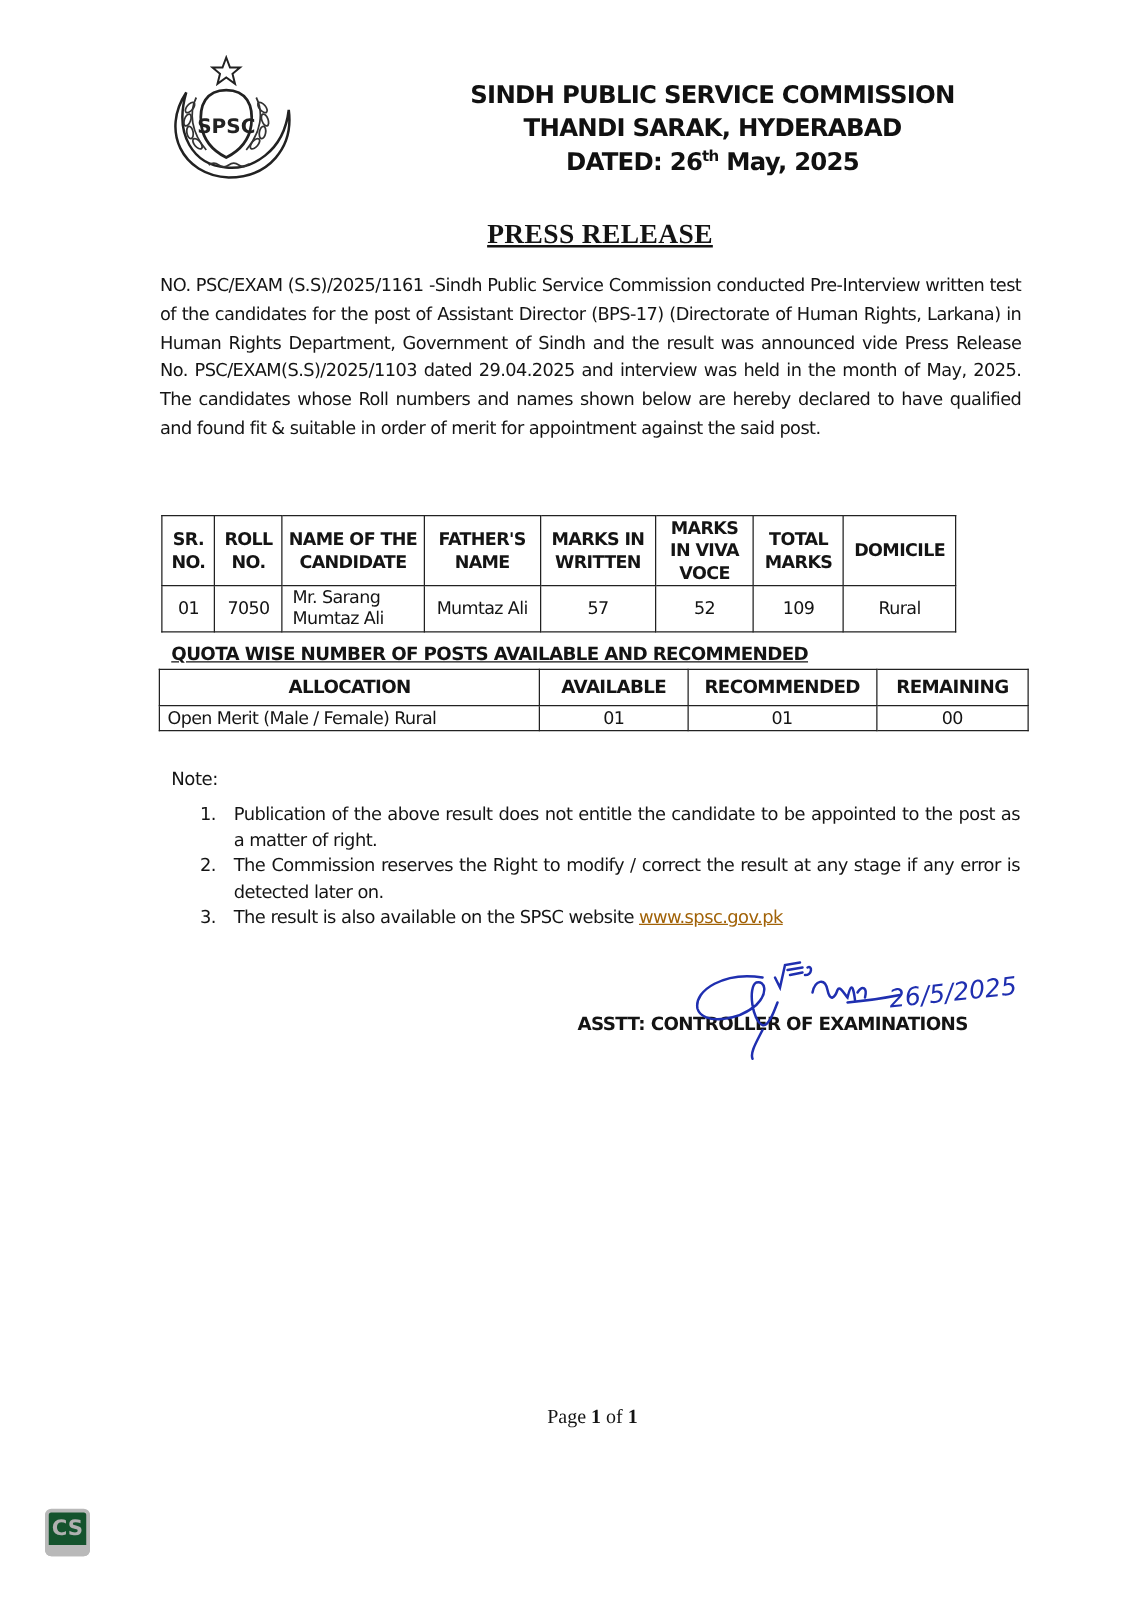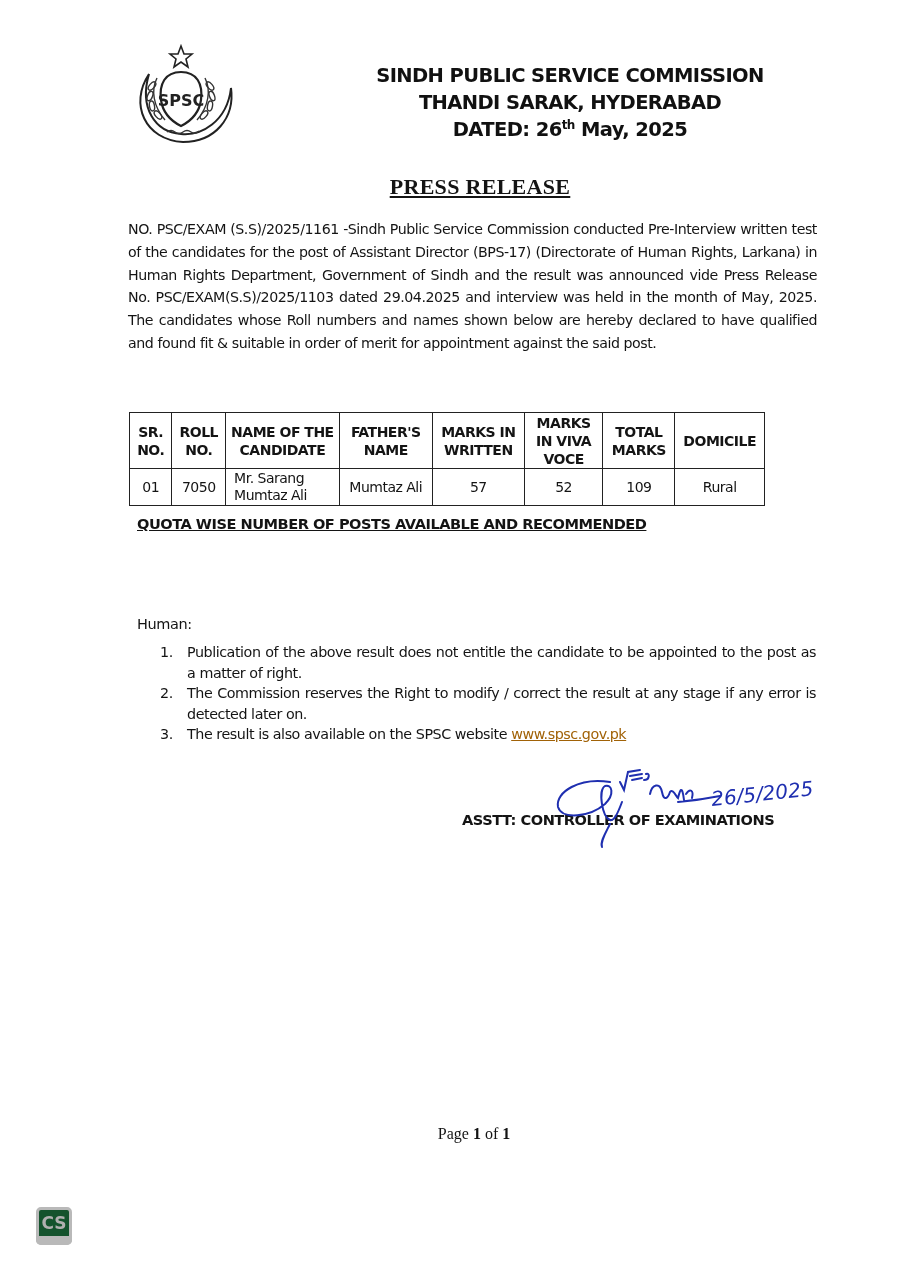--- a/index.html
+++ b/index.html
@@ -125,24 +125,36 @@
 
 <div class="quota-title">QUOTA WISE NUMBER OF POSTS AVAILABLE AND RECOMMENDED</div>
 <table class="t2">
   <colgroup>
     <col style="width:304px">
       <col style="width:118px">
       <col style="width:151px">
       <col style="width:121px">
   </colgroup>
   <tbody>
+      <tr>
+    <th>ALLOCATION</th>
+    <th>AVAILABLE</th>
+    <th>RECOMMENDED</th>
+    <th>REMAINING</th>
+  </tr>
+  <tr>
+    <td class="left">Open Merit (Male / Female) Rural</td>
+    <td>01</td>
+    <td>01</td>
+    <td>00</td>
+  </tr>
 </tbody>
   </table>
 
-<div class="note-label">Human:</div>
+<div class="note-label">Note:</div>
 <ol class="notes">
   <li><span class="num">1.</span><span>Publication of the above result does not entitle the candidate to be appointed to the post as a matter of right.</span></li>
   <li><span class="num">2.</span><span>The Commission reserves the Right to modify / correct the result at any stage if any error is detected later on.</span></li>
   <li><span class="num">3.</span><span style="white-space:pre">The result is also available on the SPSC website </span><a>www.spsc.gov.pk</a></li>
 </ol>
 
 <div class="sig-title">ASSTT: CONTROLLER OF EXAMINATIONS</div>
 <div class="signature">
   <svg width="290" height="90" viewBox="0 0 290 90">
     <g fill="none" stroke="#1f2fb0" stroke-width="2" stroke-linecap="round">

